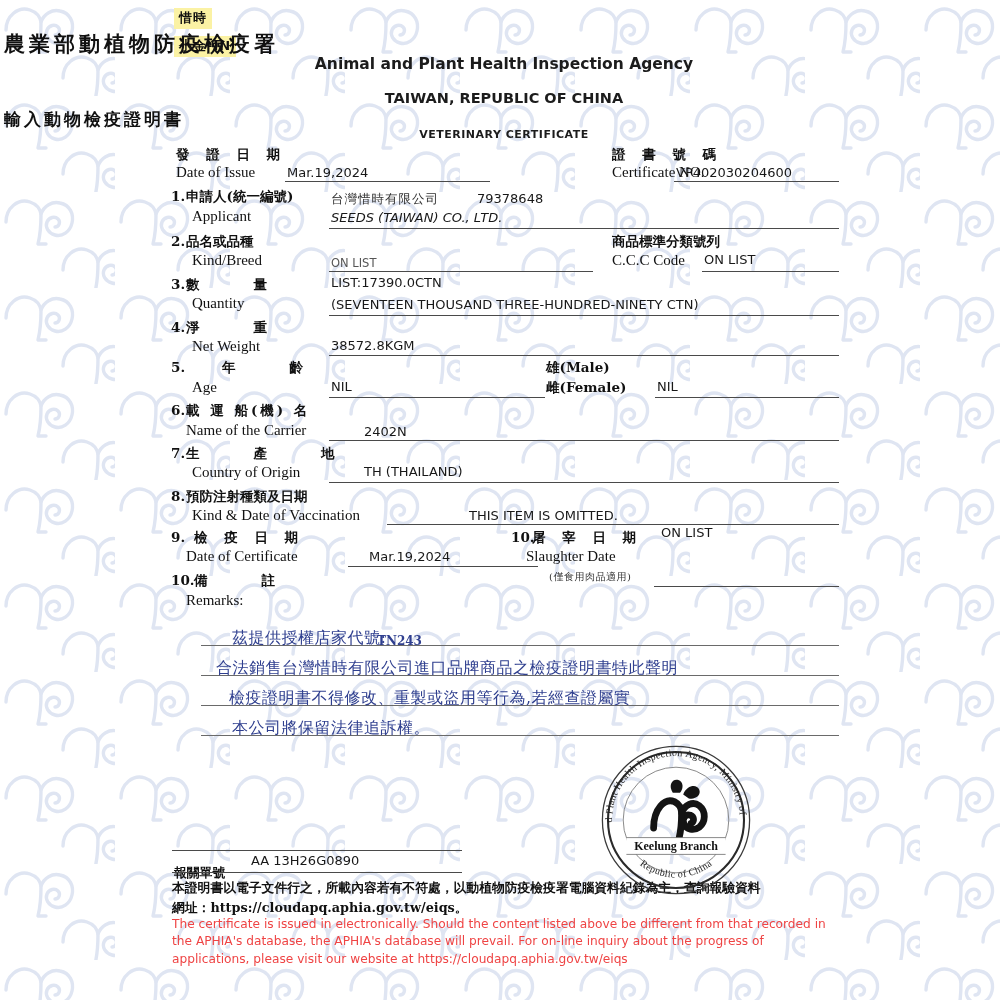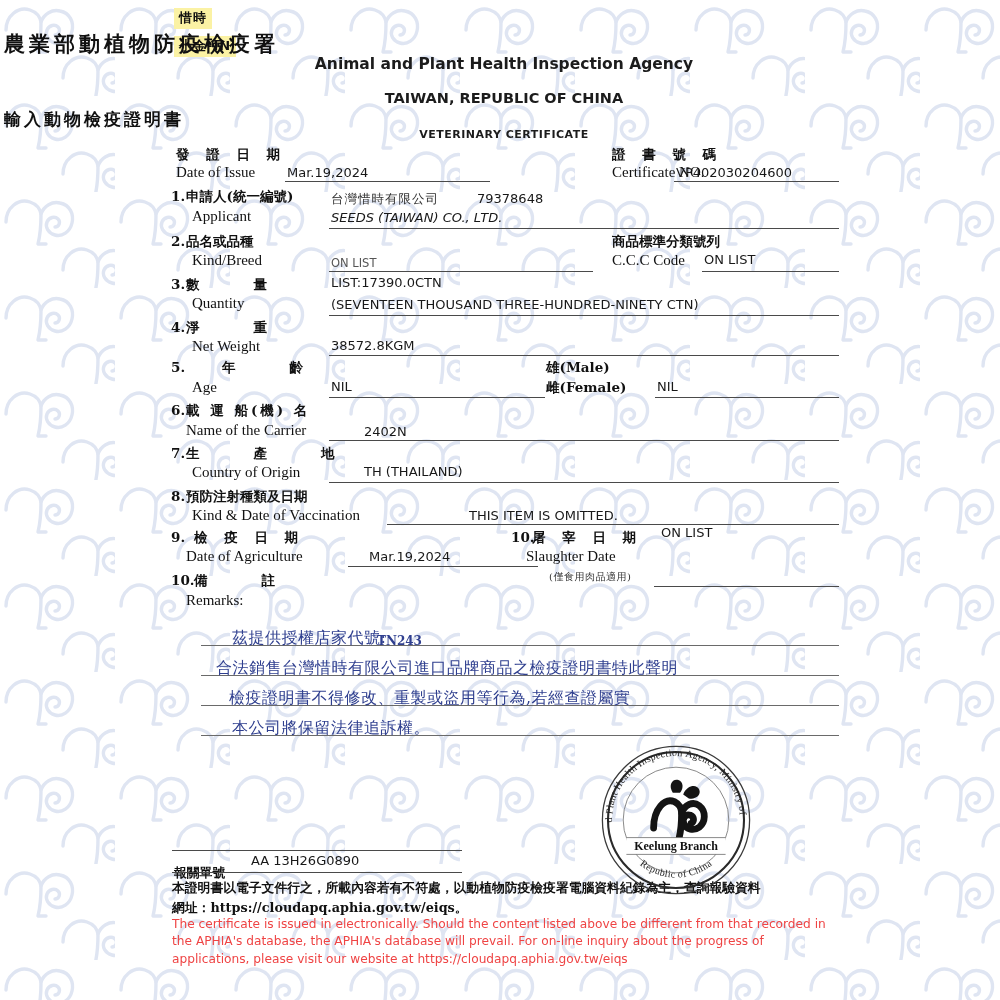--- a/index.html
+++ b/index.html
@@ -245,21 +245,21 @@
   <div class="rule" style="left:325px; top:482px; width:510px;"></div>
 
   <div class="abs lab-cn" style="left:167px; top:488px;">8.</div>
   <div class="abs lab-cn" style="left:182px; top:488px;">預防注射種類及日期</div>
   <div class="abs lab-en" style="left:188px; top:507px;">Kind &amp; Date of Vaccination</div>
   <div class="abs val" style="left:465px; top:508px;">THIS ITEM IS OMITTED.</div>
   <div class="rule" style="left:383px; top:524px; width:452px;"></div>
 
   <div class="abs lab-cn" style="left:167px; top:529px;">9.</div>
   <div class="abs lab-cn sp1" style="left:190px; top:529px;text-align:right;">檢 疫 日 期</div>
-  <div class="abs lab-en" style="left:182px; top:548px;">Date of Agriculture</div>
+  <div class="abs lab-en" style="left:182px; top:548px;">Date of Certificate</div>
   <div class="abs val" style="left:365px; top:549px;">Mar.19,2024</div>
   <div class="rule" style="left:344px; top:566px; width:190px;"></div>
 
   <div class="abs lab-cn" style="left:507px; top:529px;">10.</div>
   <div class="abs lab-cn sp1" style="left:528px; top:529px;">屠 宰 日 期</div>
   <div class="abs lab-en" style="left:522px; top:548px;">Slaughter Date</div>
   <div class="abs val" style="left:657px; top:525px;">ON LIST</div>
   <div class="abs val-cn" style="left:545px; top:570px; font-size:10px; letter-spacing:0.5px;">(僅食用肉品適用)</div>
   <div class="rule" style="left:650px; top:586px; width:185px;"></div>
 

